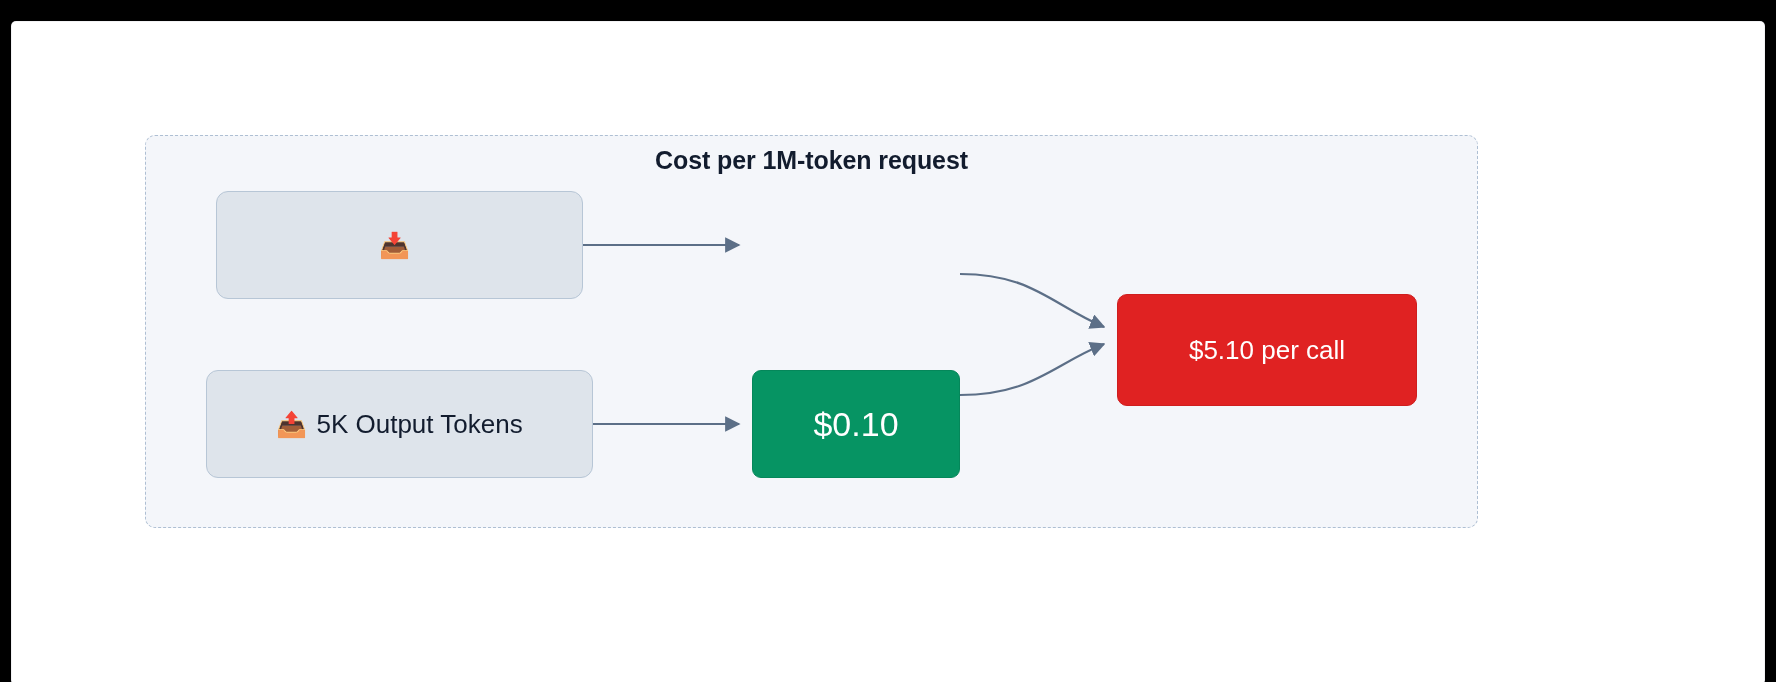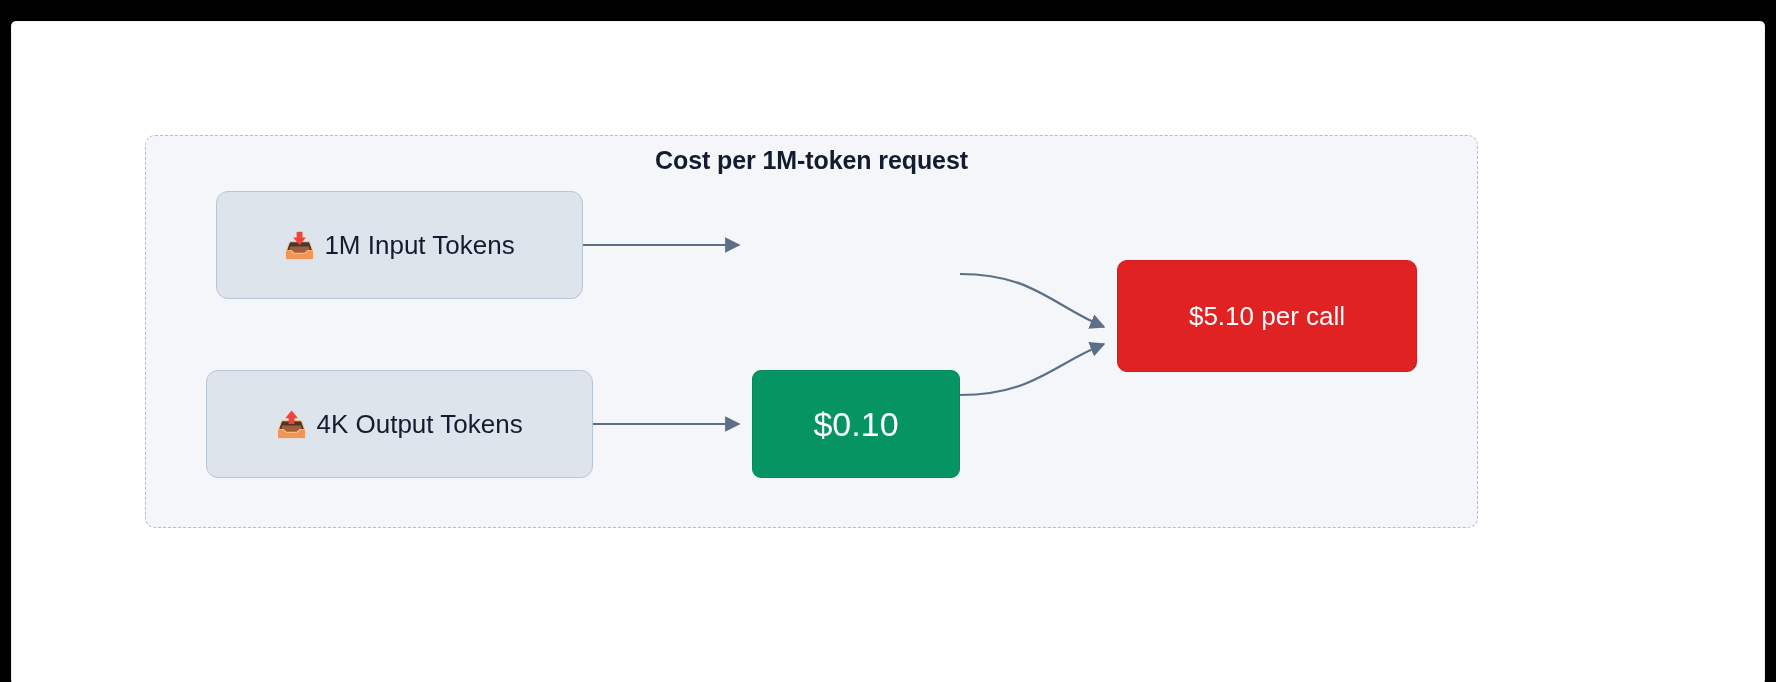--- a/index.html
+++ b/index.html
@@ -101,21 +101,21 @@
     border: 1.4px solid #cf1e1e;
     color: #ffffff;
     font-size: 26px;
     border-radius: 10px;
   }
 
   #node-input   { left: 204px;  top: 169px; width: 367px; height: 108px; }
   #node-output  { left: 194px;  top: 348px; width: 387px; height: 108px; }
   #node-incost  { left: 740px;  top: 169px; width: 208px; height: 108px; }
   #node-outcost { left: 740px;  top: 348px; width: 208px; height: 108px; }
-  #node-total   { left: 1105px; top: 238px; width: 300px; height: 112px; }
+  #node-total   { left: 1105px; top: 272px; width: 300px; height: 112px; }
 </style>
 </head>
 <body>
 
 <div id="root">
 
   <div class="card">
 
     <div class="subgraph">
       <div class="subgraph-title">Cost per 1M-token request</div>
@@ -132,26 +132,25 @@
 
       <path d="M 581 402 L 727 402" fill="none" stroke="#5c6f87" stroke-width="2.2" marker-end="url(#arrow)"></path>
 
       <path d="M 948 252 C 1020 252, 1040 283, 1092 305" fill="none" stroke="#5c6f87" stroke-width="2.2" marker-end="url(#arrow)"></path>
 
       <path d="M 948 373 C 1020 373, 1040 343, 1092 322" fill="none" stroke="#5c6f87" stroke-width="2.2" marker-end="url(#arrow)"></path>
     </svg>
 
     <div class="node node-io" id="node-input">
       <span class="emoji">📥</span>
-      <span>1M Input Tokens</span>
     </div>
 
     <div class="node node-io" id="node-output">
       <span class="emoji">📤</span>
-      <span>4K Output Tokens</span>
+      <span>5K Output Tokens</span>
     </div>
 
 
     <div class="node node-cost-out" id="node-outcost">
       <span>$0.10</span>
     </div>
 
     <div class="node node-total" id="node-total">
       <span>$5.10 per call</span>
     </div>

